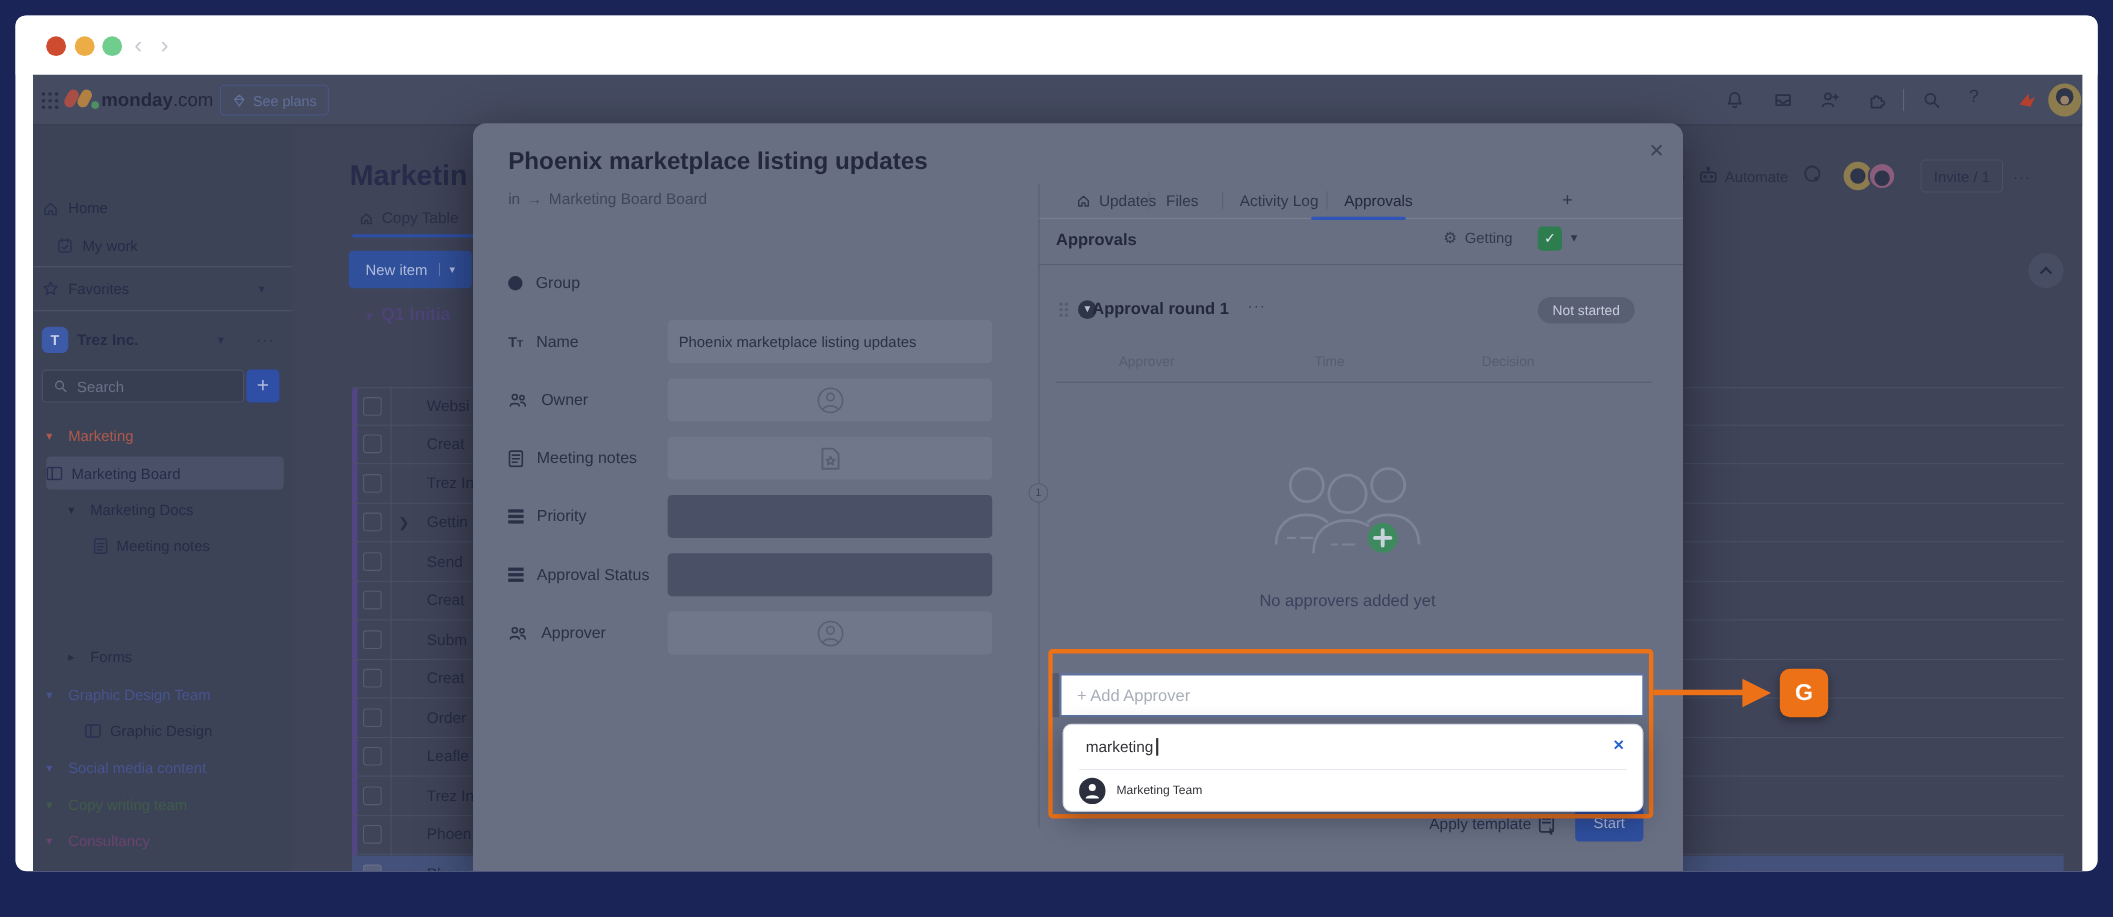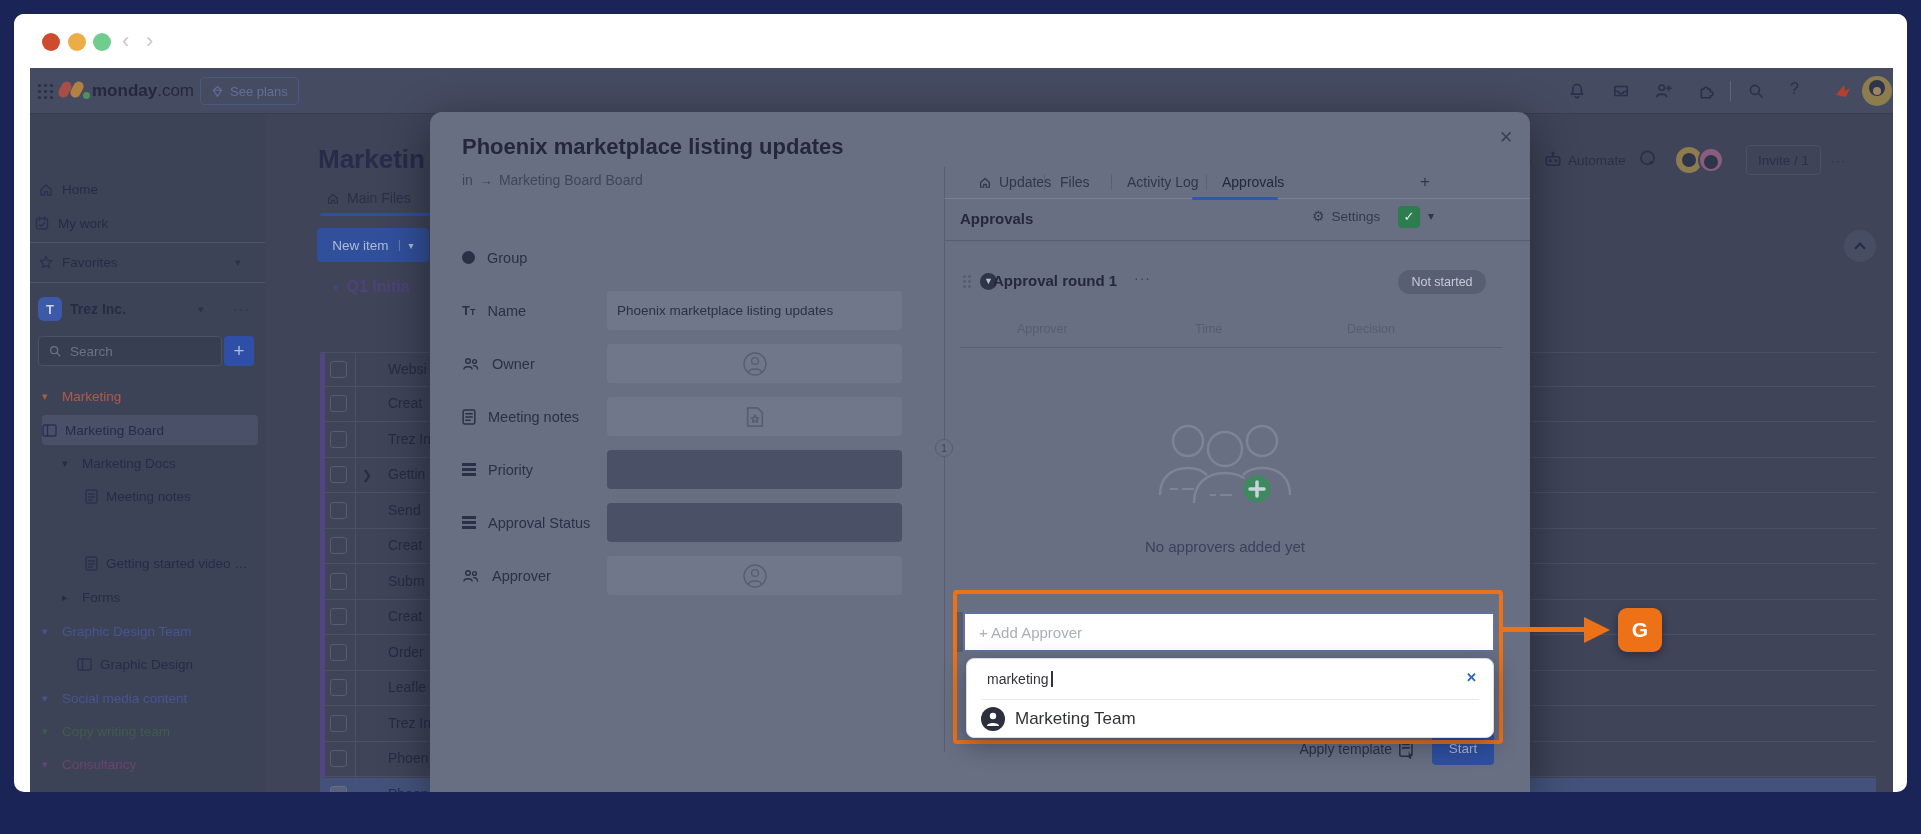--- a/index.html
+++ b/index.html
@@ -82,21 +82,21 @@
   
   .spot{position:absolute;left:923px;top:522px;width:550px;height:154px;border:4px solid #ED7117;border-radius:4px;z-index:30}
   .spot-strip{position:absolute;left:927px;top:544px;width:6px;height:40px;background:#565B6E;z-index:31}
   .spot-input{position:absolute;left:933px;top:544px;width:532px;height:40px;background:#fff;border:2px solid #5F739E;border-radius:2px;z-index:31;font-size:15px;color:#323338;padding:0 14px;font-family:"Liberation Sans",sans-serif}
   .spot-input::placeholder{color:#A9AEB8;opacity:1}
   .dd{position:absolute;left:936px;top:590px;width:528px;height:80px;background:#fff;border:1px solid #D8DBE6;border-radius:8px;box-shadow:0 8px 24px rgba(10,15,40,.35);z-index:31}
   .dd-search{position:absolute;left:20px;top:0;right:16px;height:40px;display:flex;align-items:center;font-size:14px;color:#323338}
   .cursorbar{display:inline-block;width:1.5px;height:16px;background:#323338;margin-left:3px;vertical-align:-3px}
   .dd-x{position:absolute;right:16px;top:11px;font-size:13px;font-weight:bold;color:#2563CF}
   .dd-div{position:absolute;left:14px;right:14px;top:40px;height:1px;background:#E6E9EF}
-  .dd-row{position:absolute;left:14px;top:41px;right:14px;height:38px;display:flex;align-items:center;gap:10px;font-size:17px;color:#323338}
+  .dd-row{position:absolute;left:14px;top:41px;right:14px;height:38px;display:flex;align-items:center;gap:10px;font-size:11px;color:#323338}
   .teamava{width:24px;height:24px;border-radius:50%;background:#2B2F3E;flex:none;position:relative}
   .arrowline{position:absolute;left:1473px;top:559px;width:84px;height:5px;background:#ED7117;z-index:30}
   .arrowhead{position:absolute;left:1554px;top:549px;width:0;height:0;border-left:26px solid #ED7117;border-top:13px solid transparent;border-bottom:13px solid transparent;z-index:30}
   .gbadge{position:absolute;left:1588px;top:540px;width:44px;height:44px;border-radius:9px;background:#ED7117;color:#fff;font-size:21px;font-weight:bold;text-align:center;line-height:44px;box-shadow:0 3px 8px rgba(0,0,0,.35);z-index:30}
   .ic{stroke:currentColor;fill:none;stroke-width:1.4;stroke-linecap:round;stroke-linejoin:round}
 </style>
 </head>
 <body>
 
 <div class="frame">
@@ -178,21 +178,21 @@
       </span>
     </div>
 
     <div class="sb">
       <div class="si" style="top:60px;padding-left:8px">
         <svg width="16" height="16" viewBox="0 0 16 16" class="ic" style="color:#2A3150">
             <path d="M3 8.5 8 4l5 4.5V14h-3.5v-3.2h-3V14H3z"></path>
           </svg>
         <span>Home</span>
       </div>
-      <div class="si" style="top:94px;padding-left:4px">
+      <div class="si" style="top:94px;padding-left:21px">
         <svg width="16" height="16" viewBox="0 0 16 16" class="ic" style="color:#2A3150">
             <rect x="2.5" y="3.5" width="11" height="10.5" rx="1.5"></rect>
             <path d="M5.5 2v3M10.5 2v3M5.5 9.5l1.8 1.8 3.2-3.2"></path>
           </svg>
         <span>My work</span>
       </div>
       <div class="sdiv" style="top:128px"></div>
       <div class="si" style="top:133px;padding-left:8px">
         <svg width="16" height="16" viewBox="0 0 16 16" class="ic" style="color:#2A3150">
             <path d="M8 2.5l1.8 3.6 4 .6-2.9 2.8.7 4L8 11.6 4.4 13.5l.7-4L2.2 6.7l4-.6z"></path>
@@ -231,27 +231,20 @@
         <span class="caret">▾</span>
         <span>Marketing Docs</span>
       </div>
       <div class="si" style="top:367px;padding-left:55px">
         <svg width="13" height="15" viewBox="0 0 13 15" class="ic" style="color:#2A3150">
             <rect x="1" y="1" width="11" height="13" rx="1.5"></rect>
             <path d="M3.5 5h6M3.5 8h6M3.5 11h4"></path>
           </svg>
         <span>Meeting notes</span>
       </div>
-      <div class="si" style="top:434px;padding-left:55px">
-        <svg width="13" height="15" viewBox="0 0 13 15" class="ic" style="color:#2A3150">
-            <rect x="1" y="1" width="11" height="13" rx="1.5"></rect>
-            <path d="M3.5 5h6M3.5 8h6M3.5 11h4"></path>
-          </svg>
-        <span>Getting started video …</span>
-      </div>
       <div class="si" style="top:468px;padding-left:32px">
         <span class="caret">▸</span>
         <span>Forms</span>
       </div>
       <div class="si" style="top:502px;padding-left:12px;color:#47548F">
         <span class="caret">▾</span>
         <span>Graphic Design Team</span>
       </div>
       <div class="si" style="top:535px;padding-left:47px">
         <svg width="15" height="13" viewBox="0 0 15 13" class="ic" style="color:#2A3150">
@@ -280,21 +273,21 @@
         <span>Consultancy</span>
       </div>
 
     </div>
 
     <div class="btitle">Marketin</div>
     <div class="btab">
       <svg width="14" height="14" viewBox="0 0 16 16" class="ic" style="color:#2A3048">
           <path d="M3 8.5 8 4l5 4.5V14h-3.5v-3.2h-3V14H3z"></path>
         </svg>
-      <span>Main Files</span>
+      <span>Copy Table</span>
     </div>
     <div class="btab-ul"></div>
     <div class="newitem">
       <span>New item</span>
       <span style="border-left:1px solid rgba(255,255,255,.25);padding-left:9px;font-size:10px">▾</span>
     </div>
     <div class="grouph">
       <span style="font-size:11px">▾</span>
       <span>Q1 Initia</span>
     </div>
@@ -488,21 +481,21 @@
           <span>Approvals</span>
         </div>
       <div class="tab-ul"></div>
       <div class="tab" style="left:990px;font-size:17px">
           <span>+</span>
         </div>
 
       <div class="ap-h">Approvals</div>
       <div class="ap-set">
         <span style="font-size:14px">⚙</span>
-        <span>Settings</span>
+        <span>Getting</span>
       </div>
       <div class="gcheck">✓</div>
       <span class="gchev">▾</span>
       <div class="hline" style="left:514px;top:128px;width:586px"></div>
 
       <span class="dragdots"></span>
       <div class="rndchev">▼</div>
       <div class="rndtitle">Approval round 1</div>
       <div class="rndmenu">···</div>
       <div class="badge">Not started</div>

